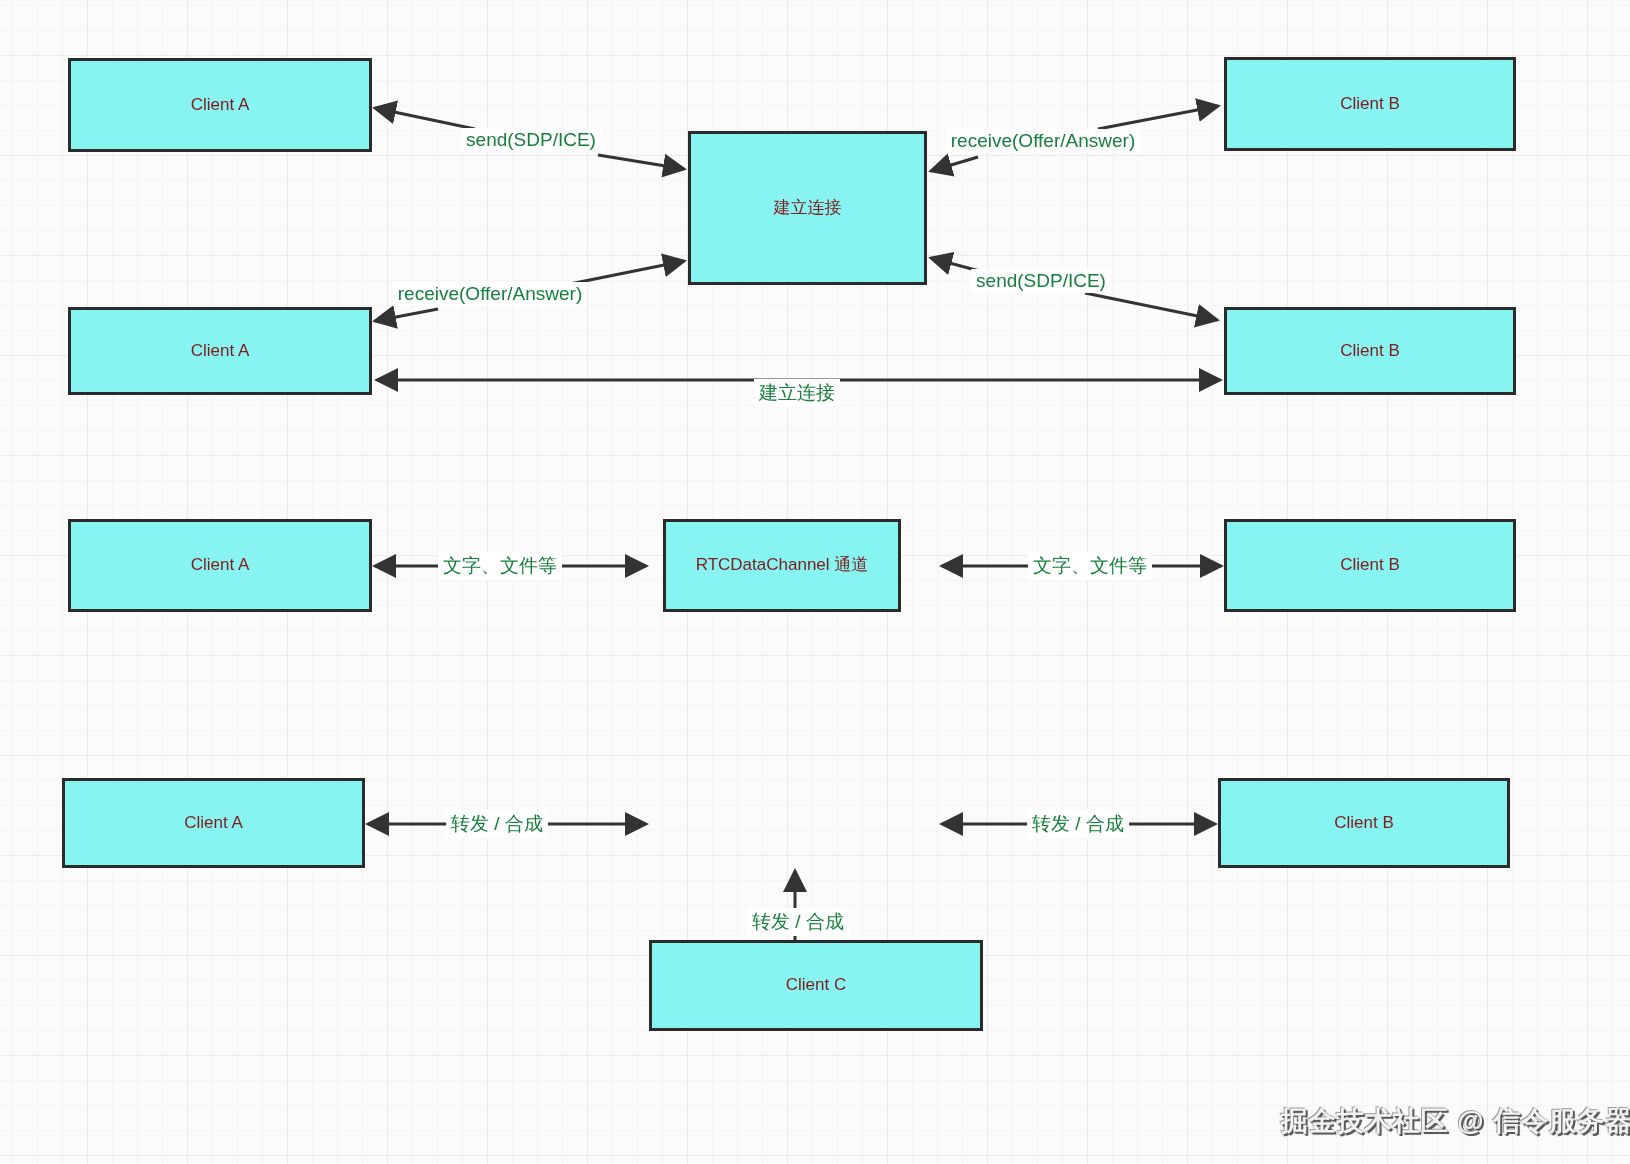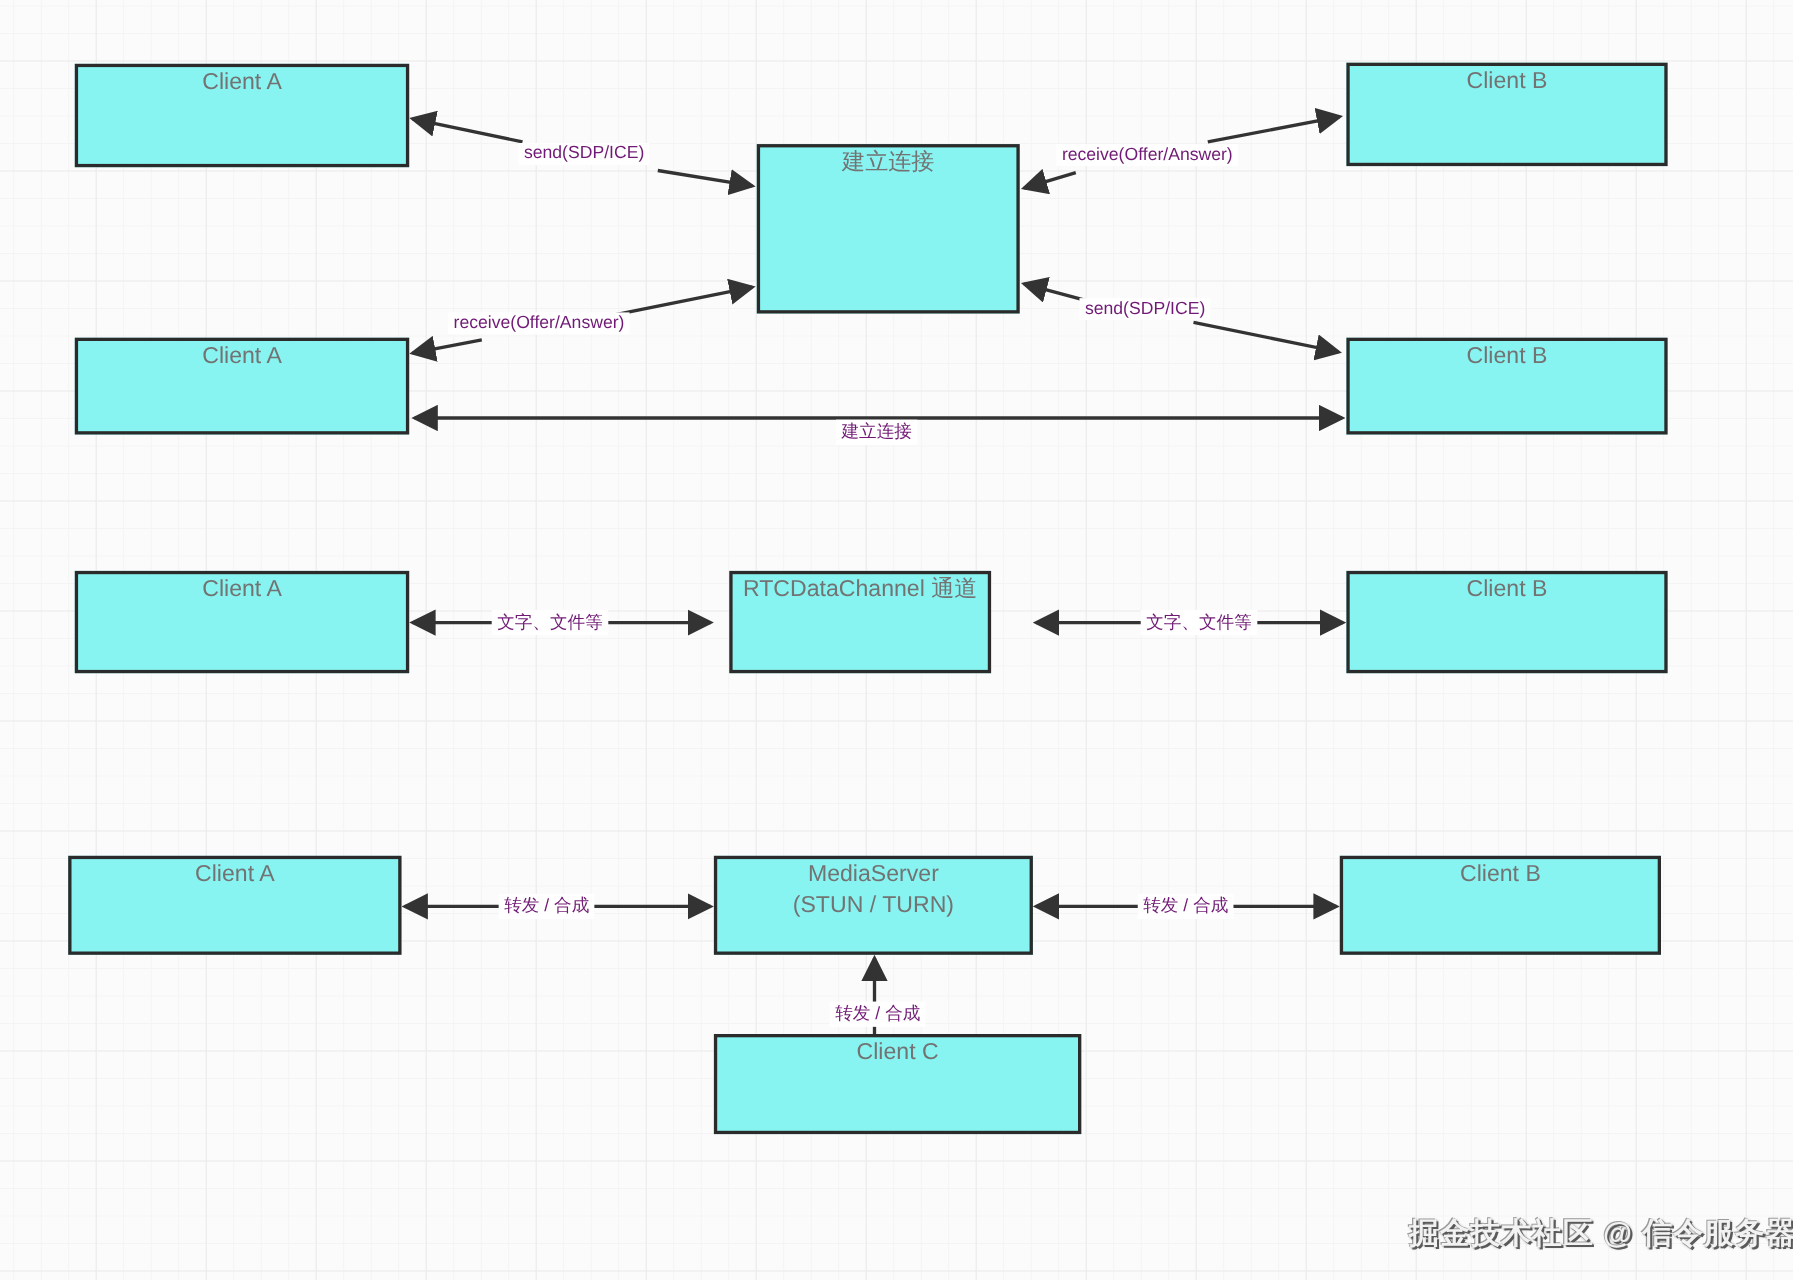--- a/index.html
+++ b/index.html
@@ -10,28 +10,28 @@
     background-image:
       linear-gradient(#ebebeb 1px, transparent 1px),
       linear-gradient(90deg, #ebebeb 1px, transparent 1px),
       linear-gradient(#f4f4f4 1px, transparent 1px),
       linear-gradient(90deg, #f4f4f4 1px, transparent 1px);
     background-size:100px 100px,100px 100px,25px 25px,25px 25px;
     background-position:87px 55px,87px 55px,12px 5px,12px 5px;
   }
   .edges{position:absolute;left:0;top:0;width:1630px;height:1164px;pointer-events:none;}
   .node{
-    position:absolute;display:flex;align-items:flex-start;justify-content:center;
+    position:absolute;display:flex;align-items:center;justify-content:center;
     background:#87f4f1;border:3px solid #2b2b2b;box-sizing:border-box;
-    color:#737373;font-size:21px;text-align:center;line-height:1.35;
+    color:#7f1d1d;font-size:17px;text-align:center;line-height:1.35;
   }
   .elabel{
     position:absolute;transform:translate(-50%,-50%);
     background:#ffffff;padding:1px 5px;white-space:nowrap;
-    color:#701a75;font-size:16px;
+    color:#15803d;font-size:19px;
   }
   .watermark{
     position:absolute;transform:translate(-50%,-50%);white-space:nowrap;
     font-size:27px;font-weight:700;color:#f2f2f2;letter-spacing:1px;
     text-shadow:2px 2px 0 #5a5a5a,-1px -1px 0 #9a9a9a,1px 1px 2px #6a6a6a;
   }
 </style>
 </head>
 <body>
 
@@ -91,26 +91,20 @@
   </div>
   <div class="node" style="left:663px;top:519px;width:238px;height:93px;">
     <span>RTCDataChannel 通道</span>
   </div>
   <div class="node" style="left:1224px;top:519px;width:292px;height:93px;">
     <span>Client B</span>
   </div>
   <div class="node" style="left:62px;top:778px;width:303px;height:90px;">
     <span>Client A</span>
   </div>
-  <div class="node" style="left:649px;top:778px;width:290px;height:90px;">
-    <span>
-      <span style="display:block;">MediaServer</span>
-      <span style="display:block;">(STUN / TURN)</span>
-    </span>
-  </div>
   <div class="node" style="left:1218px;top:778px;width:292px;height:90px;">
     <span>Client B</span>
   </div>
   <div class="node" style="left:649px;top:940px;width:334px;height:91px;">
     <span>Client C</span>
   </div>
 
   <div class="elabel" style="left:531px;top:140px;">send(SDP/ICE)</div>
   <div class="elabel" style="left:1043px;top:141px;">receive(Offer/Answer)</div>
   <div class="elabel" style="left:490px;top:294px;">receive(Offer/Answer)</div>

